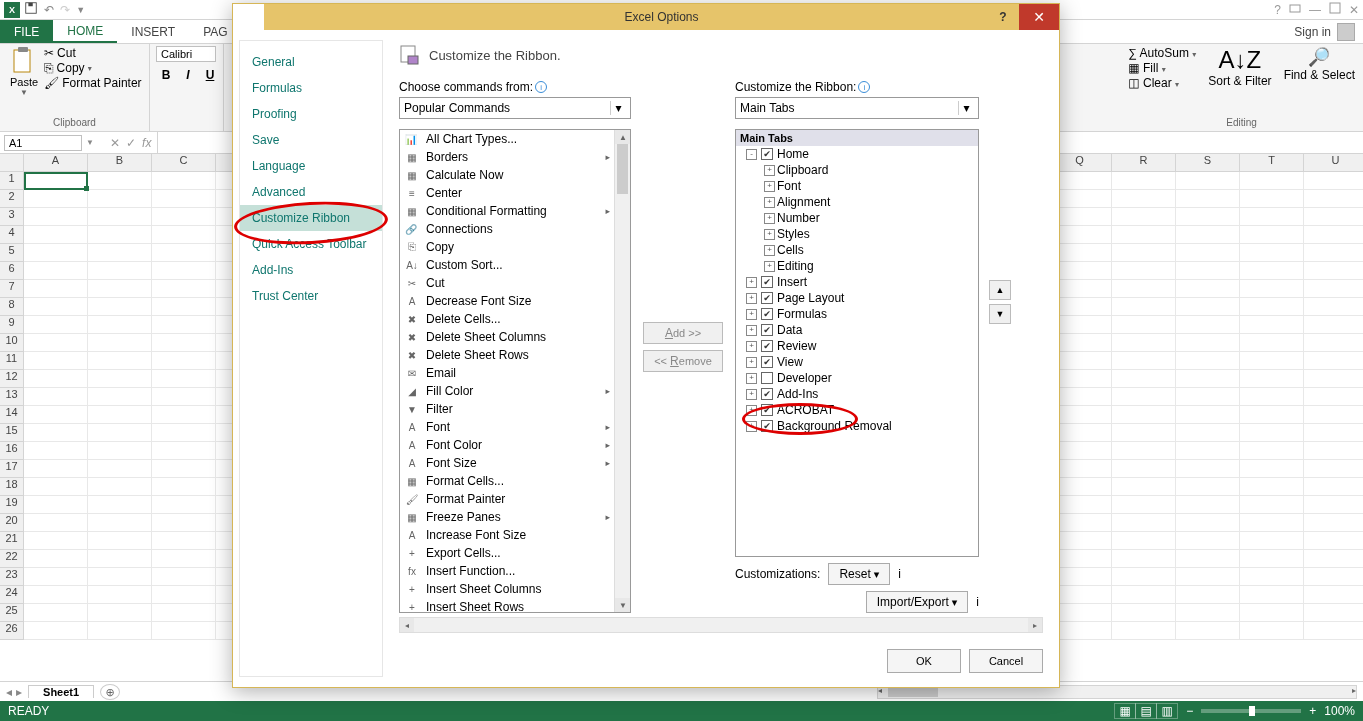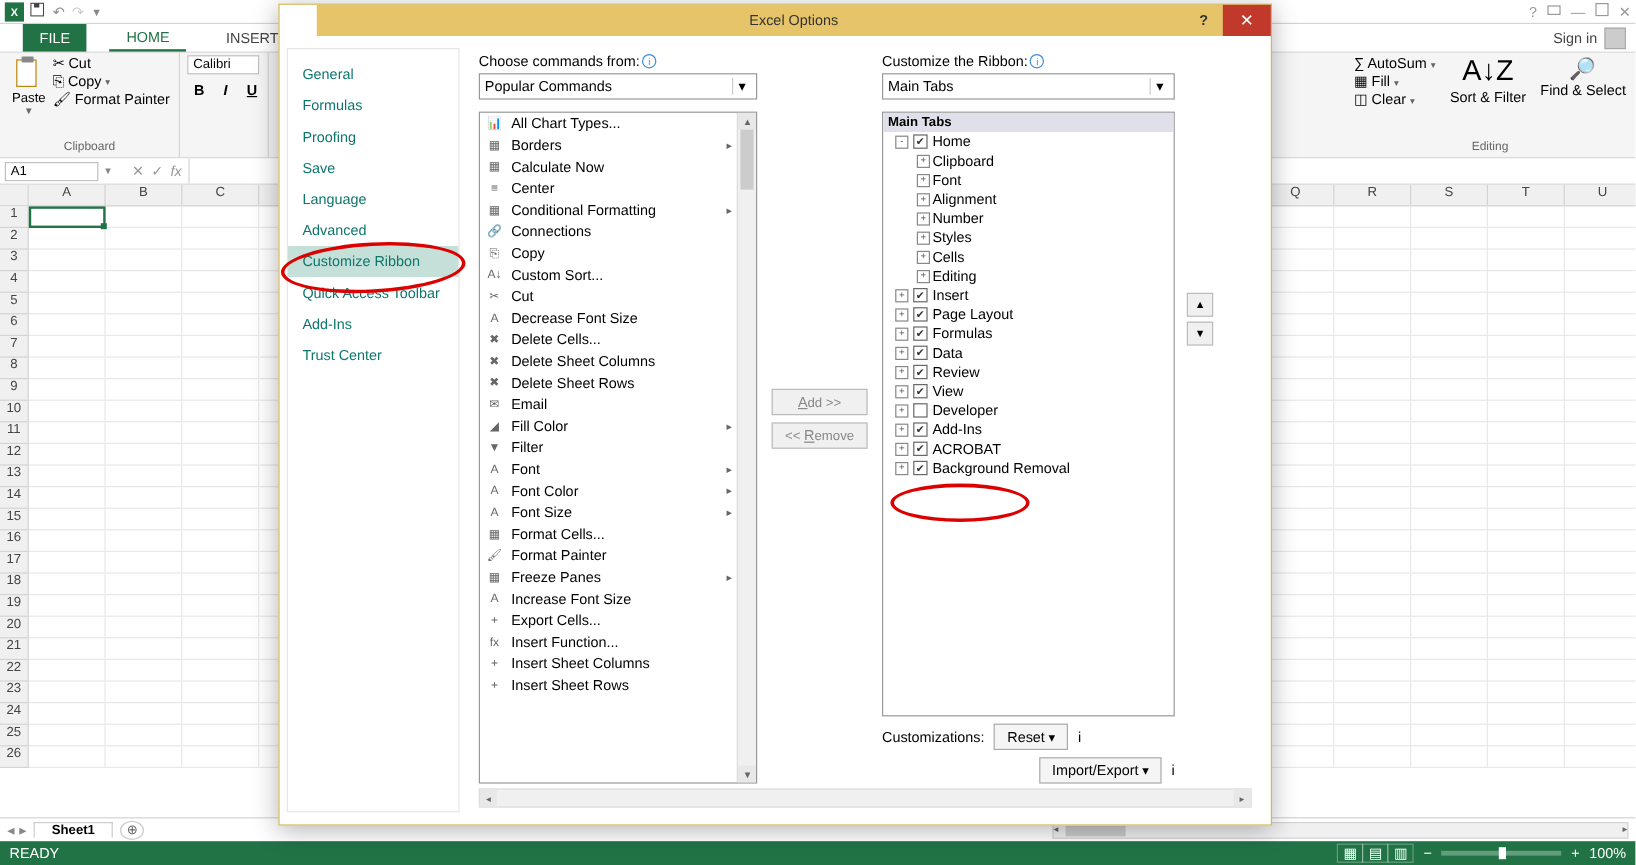--- a/index.html
+++ b/index.html
@@ -8,21 +8,21 @@
 
 .titlebar { height: 20px; background: #fff; display: flex; align-items: center; padding: 0 4px; border-bottom: 1px solid #d4d4d4; }
 .excel-icon { width: 16px; height: 16px; background: #217346; color: #fff; font-size: 9px; display: flex; align-items: center; justify-content: center; font-weight: bold; margin-right: 4px; }
 .qat { display: flex; gap: 6px; align-items: center; }
 .qat svg { width: 14px; height: 14px; }
 .titlebar-right { margin-left: auto; display: flex; gap: 8px; align-items: center; color: #999; }
 .titlebar-right svg { width: 12px; height: 12px; }
 
 
 .ribbon-tabs { display: flex; height: 24px; background: #fff; border-bottom: 1px solid #d4d4d4; align-items: stretch; }
-.ribbon-tab { padding: 0 14px; display: flex; align-items: center; cursor: pointer; color: #444; margin-left: 19px; }
+.ribbon-tab { padding: 0 14px; display: flex; align-items: center; cursor: pointer; color: #444; }
 .ribbon-tab.file { background: #217346; color: #fff; font-weight: normal; }
 .ribbon-tab.active { color: #217346; border-bottom: 2px solid #217346; }
 .signin-area { margin-left: auto; display: flex; align-items: center; gap: 6px; padding-right: 8px; color: #444; }
 .avatar-icon { width: 18px; height: 18px; background: #ccc; border: 1px solid #aaa; }
 
 
 .ribbon-body { height: 88px; background: #f5f5f5; border-bottom: 1px solid #d4d4d4; display: flex; }
 .ribbon-group { border-right: 1px solid #d4d4d4; padding: 2px 6px; display: flex; flex-direction: column; height: 100%; }
 .ribbon-group-content { flex: 1; display: flex; align-items: flex-start; gap: 2px; }
 .ribbon-group-label { text-align: center; font-size: 10px; color: #666; padding-bottom: 1px; position: relative; }
@@ -959,20 +959,27 @@
         <div class="sidebar-item">Proofing</div>
         <div class="sidebar-item">Save</div>
         <div class="sidebar-item">Language</div>
         <div class="sidebar-item">Advanced</div>
         <div class="sidebar-item selected">Customize Ribbon</div>
         <div class="sidebar-item">Quick Access Toolbar</div>
         <div class="sidebar-item">Add-Ins</div>
         <div class="sidebar-item">Trust Center</div>
       </div>
     <div class="dialog-main">
+      <div class="main-header">
+        <span class="main-header-icon"><svg viewBox="0 0 22 22">
+              <rect x="2" y="2" width="14" height="16" fill="#fff" stroke="#888"></rect>
+              <rect x="9" y="12" width="10" height="8" fill="#b084c9" stroke="#666"></rect>
+            </svg></span>
+        <span style="font-size:13px;color:#444">Customize the Ribbon.</span>
+      </div>
 
       <div class="main-cols">
 
         <div class="col col-left">
           <div class="col-label">
               <span>Choose commands from:</span>
               <span class="info">i</span>
             </div>
           <div class="dropdown">
             <span>Popular Commands</span>
@@ -1239,18 +1246,22 @@
           <button class="spin-btn">▲</button>
           <button class="spin-btn">▼</button>
         </div>
       </div>
 
       <div class="hscroll-main">
         <div class="hs-arrow" style="left:0">◂</div>
         <div class="hs-arrow" style="right:0">▸</div>
       </div>
 
+      <div class="dialog-footer">
+        <button class="footer-btn">OK</button>
+        <button class="footer-btn">Cancel</button>
+      </div>
     </div>
   </div>
 </div>
 
 <div class="red-circle circle-1"></div>
 <div class="red-circle circle-2"></div>
 
 </body></html>

